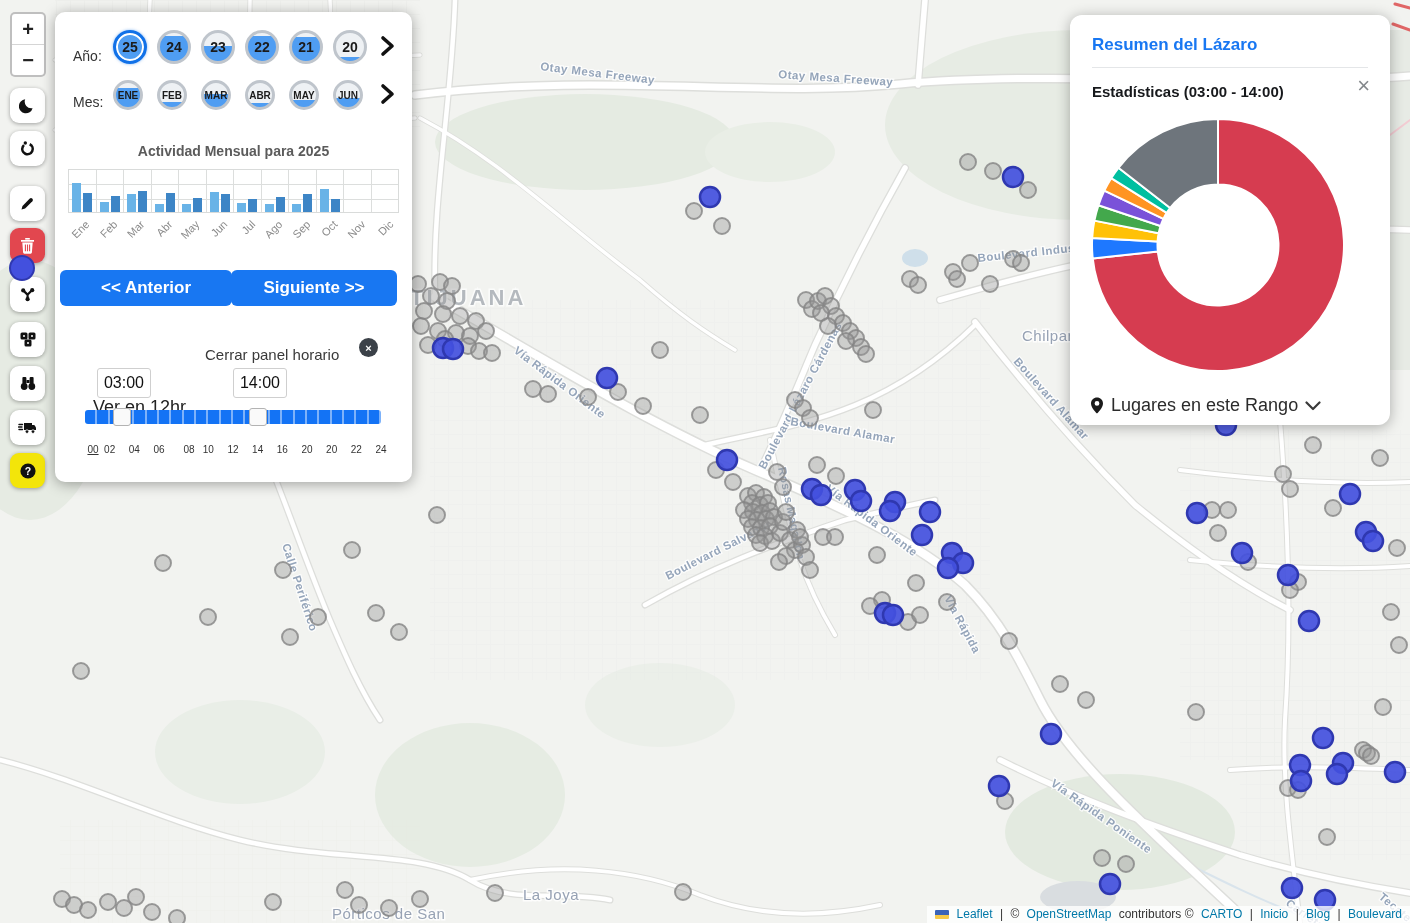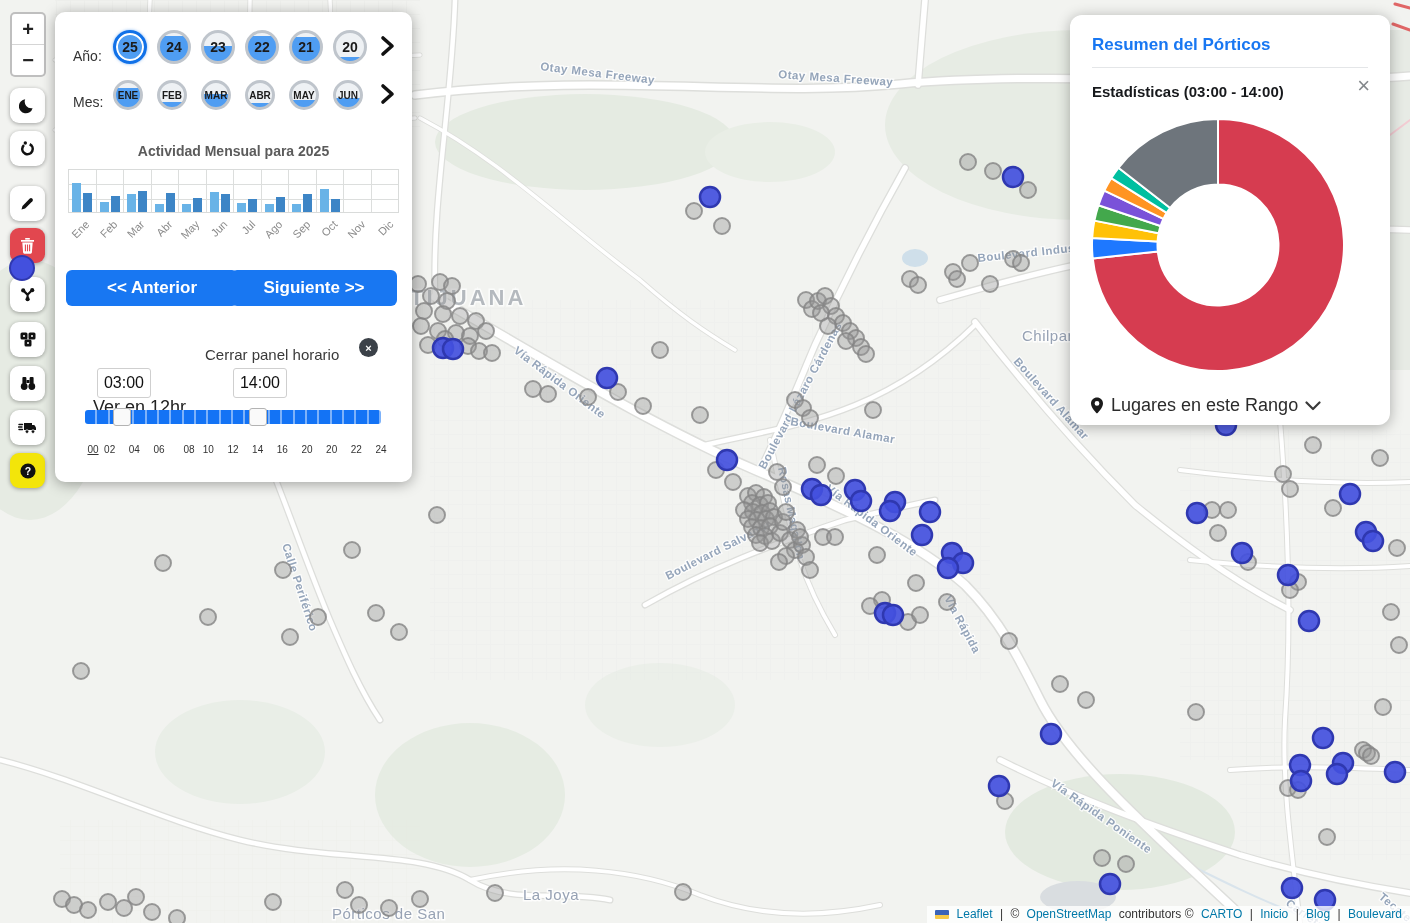--- a/index.html
+++ b/index.html
@@ -52,21 +52,21 @@
   .bar{width:9px;}
   .bar.light{background:#69b3e7;}
   .bar.dark{background:#3d85c6;}
   .chart-cats{position:absolute;left:13px;top:204px;width:331px;height:34px;display:flex;}
   .cat-cell{flex:1;position:relative;}
   .cat-cell span{position:absolute;left:55%;top:2px;font-size:11px;color:#8a8a8a;
     transform:translateX(-100%) rotate(-45deg);transform-origin:100% 0;white-space:nowrap;}
   .nav-btn{position:absolute;top:258px;height:36px;background:#1877f2;color:#fff;border:none;
     border-radius:6px;font-size:17px;font-weight:bold;cursor:pointer;
     font-family:"Liberation Sans",sans-serif;}
-  .nav-btn.prev{left:11px;width:172px;}
+  .nav-btn.prev{left:5px;width:172px;}
   .nav-btn.next{left:176px;width:166px;}
   .time-mode-label{position:absolute;left:38px;top:337px;font-size:18px;color:#222;cursor:pointer;margin-top:48px;}
   .time-close-label{position:absolute;left:150px;top:334px;font-size:15px;color:#3a3a3a;cursor:pointer;}
   .time-close-dot{position:absolute;left:304px;top:326px;width:19px;height:19px;border-radius:50%;
     background:#3b4148;color:#fff;font-size:11px;font-weight:bold;display:flex;align-items:center;
     justify-content:center;cursor:pointer;}
   .time-input{position:absolute;top:356px;width:48px;height:26px;text-align:center;font-size:16px;
     color:#111;border:1px solid #cfcfcf;border-radius:3px;font-family:"Liberation Sans",sans-serif;}
   .time-input.start{left:42px;}
   .time-input.end{left:178px;}
@@ -681,21 +681,21 @@
         <span style="left: 192.667px;">14</span>
         <span style="left: 217.333px;">16</span>
         <span style="left: 242px;">20</span>
         <span style="left: 266.667px;">20</span>
         <span style="left: 291.333px;">22</span>
         <span style="left: 316px;">24</span>
       </div>
   </div>
 
   <div class="summary-panel">
-    <div class="summary-title">Resumen del Pórticos</div>
+    <div class="summary-title">Resumen del Lázaro</div>
     <div class="summary-divider"></div>
     <div class="stats-heading">Estadísticas (03:00 - 14:00)</div>
     <div class="summary-close">×</div>
     <div class="donut-wrap">
       <svg id="donut-svg" width="256" height="256" viewBox="0 0 256 256">
           <path d="M128,2 A126,126 0 1 1 2.7181004099781347,141.43300543868273 L67.84480218098156,134.44997483365322 A60.5,60.5 0 1 0 128,67.5 Z" fill="#d63c50" stroke="#ffffff" stroke-width="2" stroke-linejoin="round"></path>
           <path d="M2.7181004099781347,141.43300543868273 A126,126 0 0 1 2.201404686269143,120.87866465526493 L67.59670621840701,124.58062866383753 A60.5,60.5 0 0 0 67.84480218098156,134.44997483365322 Z" fill="#1e78ff" stroke="#ffffff" stroke-width="2" stroke-linejoin="round"></path>
           <path d="M2.201404686269143,120.87866465526493 A126,126 0 0 1 4.382594802139906,103.6127670255916 L68.64402369467828,116.29025718292294 A60.5,60.5 0 0 0 67.59670621840701,124.58062866383753 Z" fill="#ffc107" stroke="#ffffff" stroke-width="2" stroke-linejoin="round"></path>
           <path d="M4.382594802139906,103.6127670255916 A126,126 0 0 1 8.41388573122289,88.31169852343156 L70.57968322808719,108.94331556085405 A60.5,60.5 0 0 0 68.64402369467828,116.29025718292294 Z" fill="#43a84c" stroke="#ffffff" stroke-width="2" stroke-linejoin="round"></path>
           <path d="M8.41388573122289,88.31169852343156 A126,126 0 0 1 14.331121119606465,73.63653824419912 L73.42089545822374,101.89690923630195 A60.5,60.5 0 0 0 70.57968322808719,108.94331556085405 Z" fill="#7a52d9" stroke="#ffffff" stroke-width="2" stroke-linejoin="round"></path>

